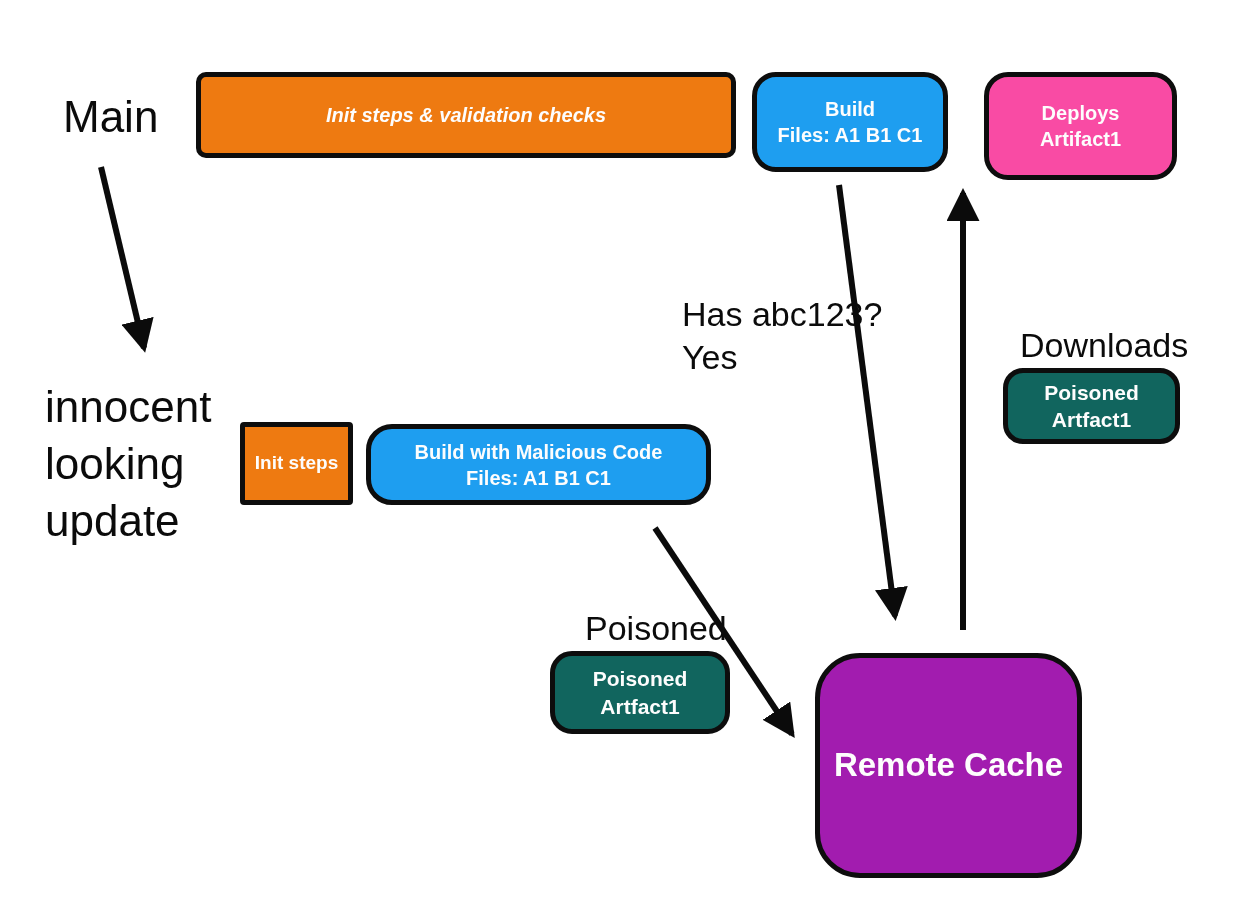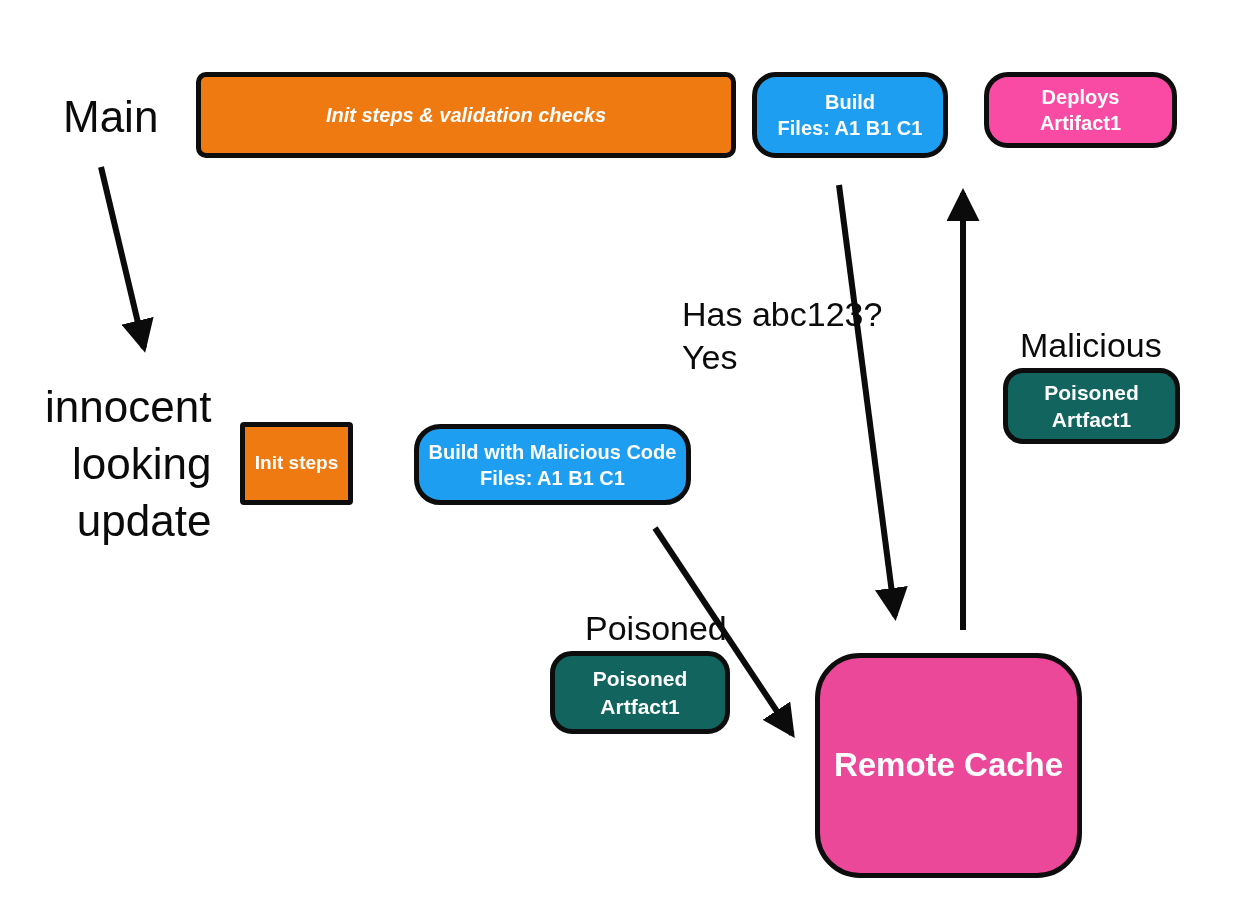--- a/index.html
+++ b/index.html
@@ -11,30 +11,30 @@
   .node{
     position:absolute;display:flex;flex-direction:column;align-items:center;justify-content:center;
     border:5px solid #0d0d0d;color:#fdfdfd;font-weight:bold;text-align:center;box-sizing:border-box;
   }
   .node .ln{display:block;line-height:1.3;}
   .lbl{position:absolute;white-space:pre-line;}
   .lbl-big{font-size:44px;line-height:1.3;}
   .lbl-med{font-size:34px;line-height:1.25;}
 
   .n-init-validation{left:196px;top:72px;width:540px;height:86px;border-radius:10px;font-size:20px;font-style:italic;}
-  .n-build-clean{left:752px;top:72px;width:196px;height:86px;border-radius:24px;font-size:20px;}
-  .n-deploys{left:984px;top:72px;width:193px;height:76px;border-radius:24px;font-size:20px;}
+  .n-build-clean{left:752px;top:72px;width:196px;height:100px;border-radius:24px;font-size:20px;}
+  .n-deploys{left:984px;top:72px;width:193px;height:108px;border-radius:24px;font-size:20px;}
   .n-init-steps{left:240px;top:422px;width:113px;height:83px;border-radius:4px;font-size:19px;}
-  .n-build-malicious{left:366px;top:424px;width:277px;height:81px;border-radius:26px;font-size:20px;margin-left:48px;}
+  .n-build-malicious{left:366px;top:424px;width:345px;height:81px;border-radius:26px;font-size:20px;}
   .n-poisoned-download{left:1003px;top:368px;width:177px;height:76px;border-radius:20px;font-size:21px;}
   .n-poisoned-upload{left:550px;top:651px;width:180px;height:83px;border-radius:22px;font-size:21px;}
   .n-remote-cache{left:815px;top:653px;width:267px;height:225px;border-radius:45px;font-size:33px;}
 
   .lbl-main{left:35px;top:88px;margin-left:28px;}
-  .lbl-innocent{left:45px;top:378px;text-align:right;}
+  .lbl-innocent{left:45px;top:378px;}
   .lbl-has-abc{left:682px;top:293px;}
   .lbl-downloads{left:1020px;top:324px;}
   .lbl-uploads{left:585px;top:607px;}
 </style>
 </head>
 <body>
 
 <div class="canvas">
 
   <svg class="arrows" viewBox="0 0 1250 908">
@@ -74,31 +74,31 @@
   </div>
 
   <div class="node n-build-malicious" style="background: rgb(30, 158, 240);">
     <span class="ln">Build with Malicious Code</span>
     <span class="ln">Files: A1 B1 C1</span>
   </div>
 
   <div class="lbl lbl-med lbl-has-abc">Has abc123?
 Yes</div>
 
-  <div class="lbl lbl-med lbl-downloads">Malicious</div>
+  <div class="lbl lbl-med lbl-downloads">Downloads</div>
 
   <div class="node n-poisoned-download" style="background: rgb(17, 101, 94);">
     <span class="ln">Poisoned</span>
     <span class="ln">Artfact1</span>
   </div>
 
   <div class="lbl lbl-med lbl-uploads">Poisoned</div>
 
   <div class="node n-poisoned-upload" style="background: rgb(17, 101, 94);">
     <span class="ln">Poisoned</span>
     <span class="ln">Artfact1</span>
   </div>
 
-  <div class="node n-remote-cache" style="background: #ec4899;">
+  <div class="node n-remote-cache" style="background: #a21caf;">
     <span class="ln">Remote Cache</span>
   </div>
 
 </div>
 
 </body></html>

